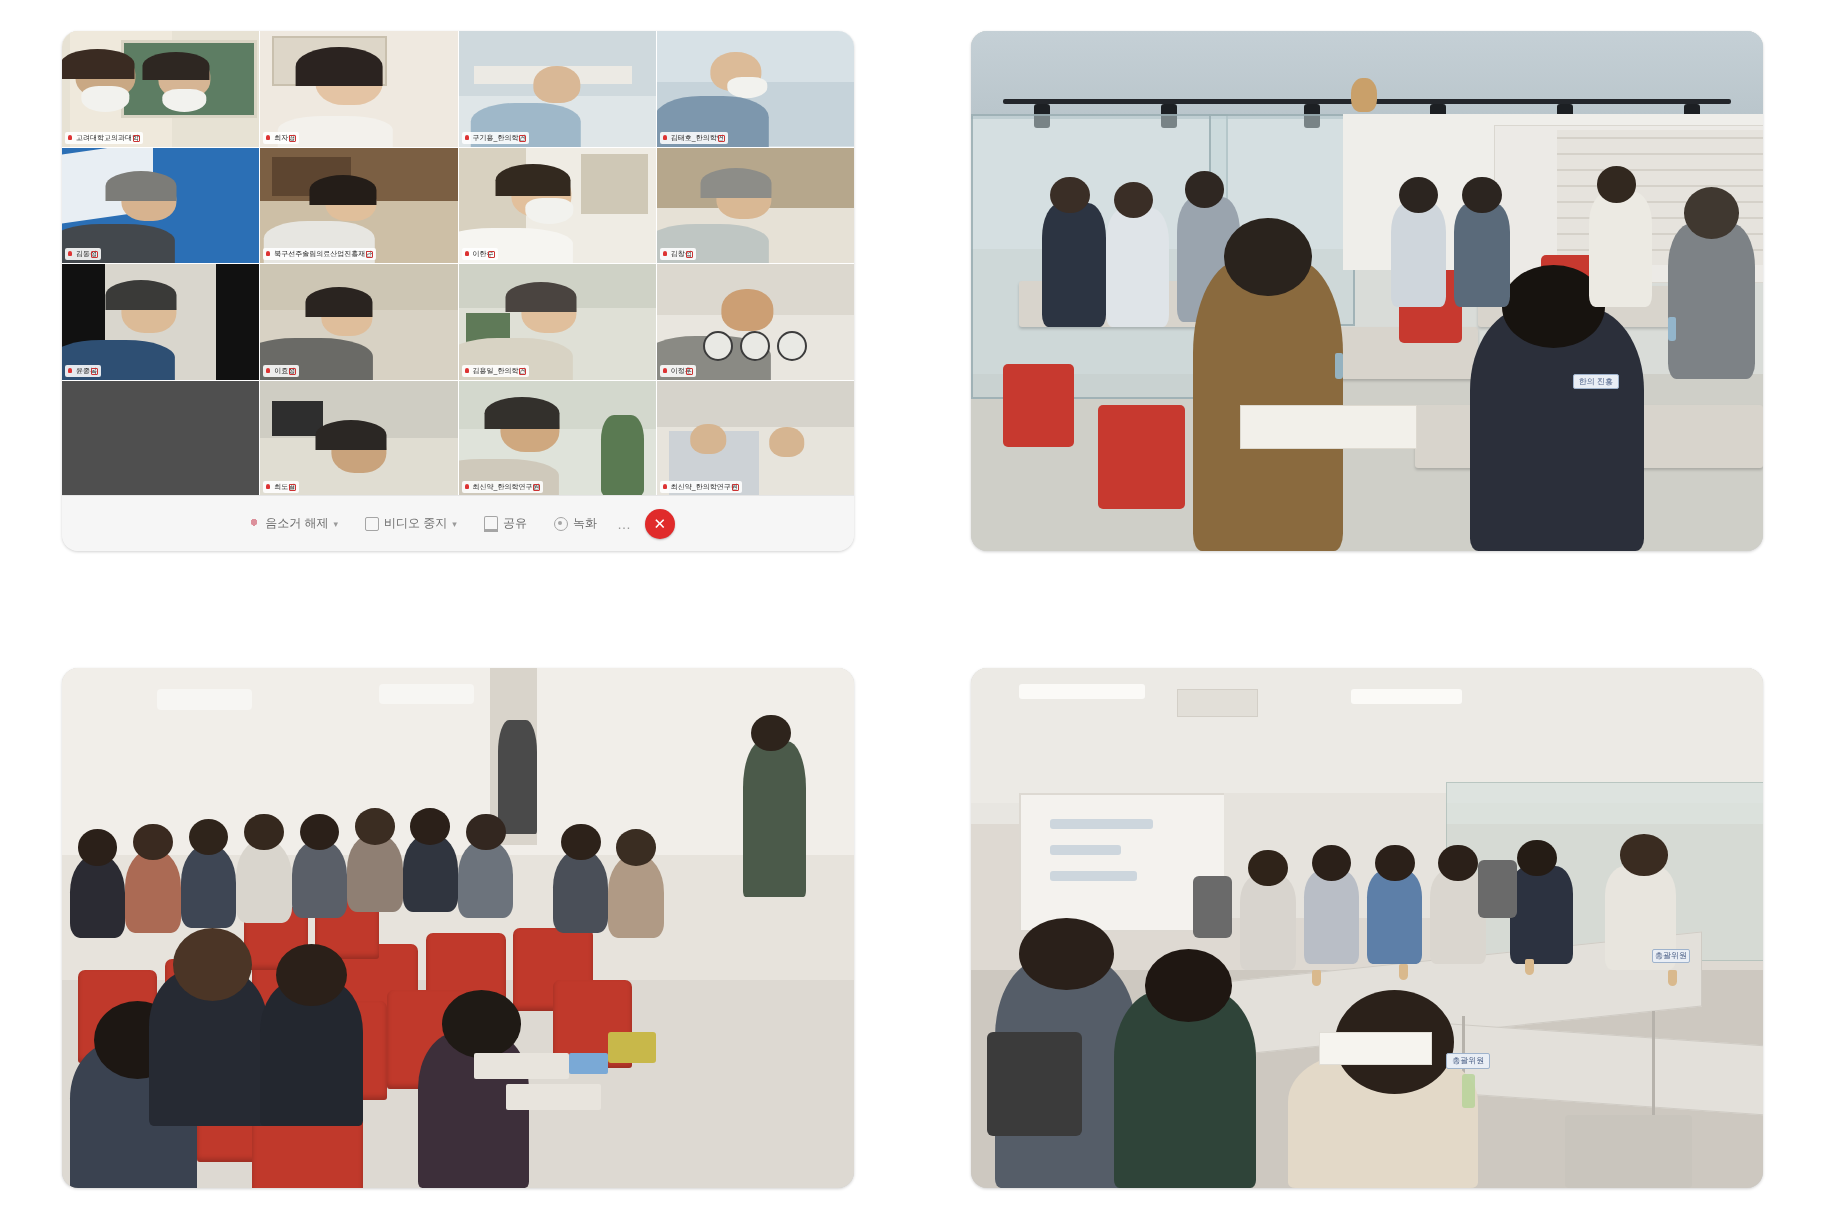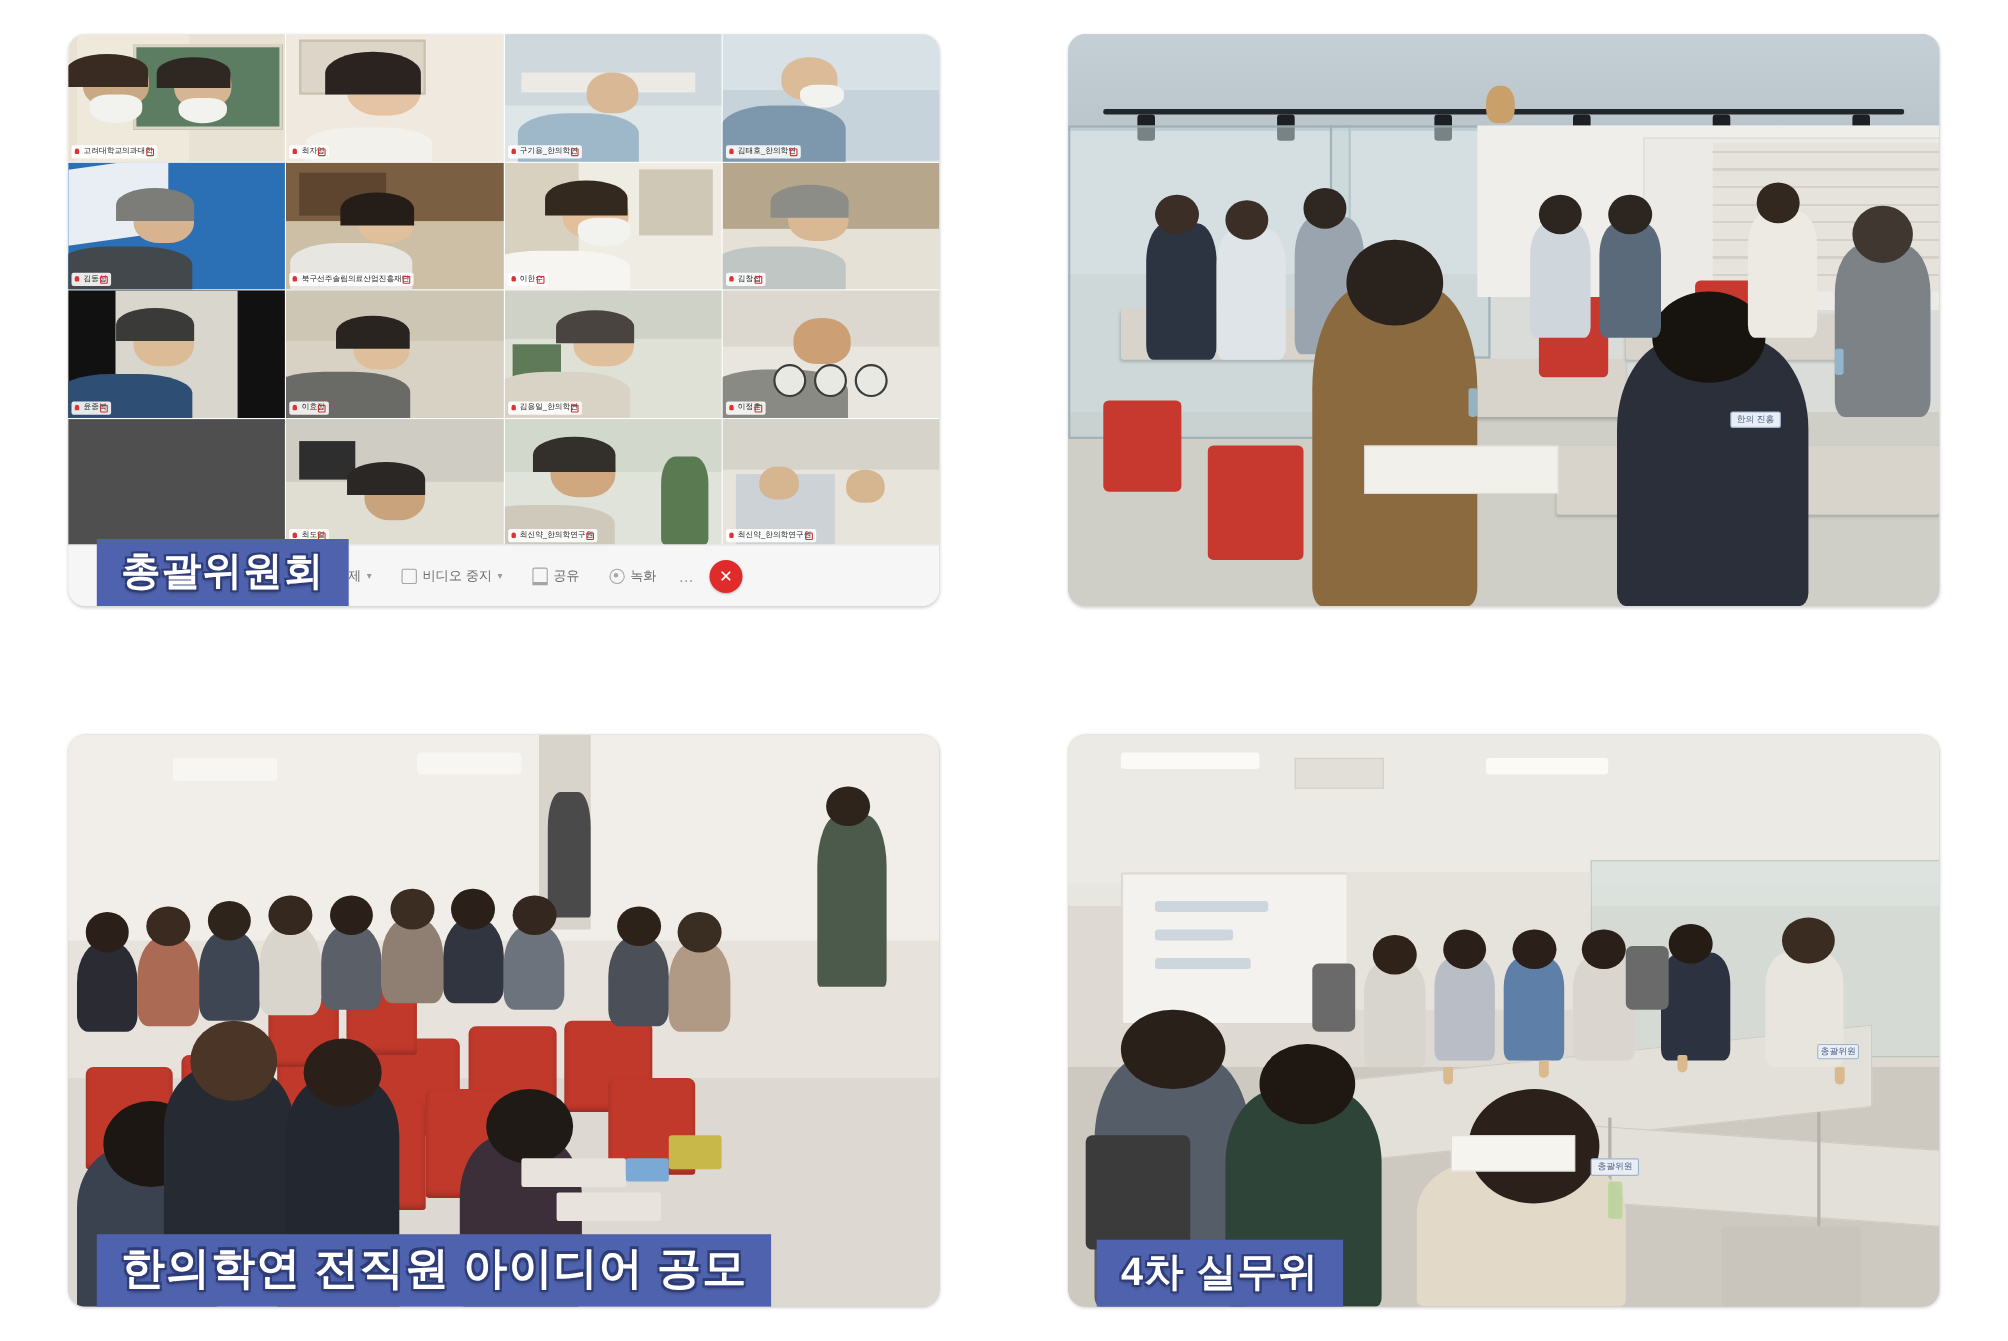--- a/index.html
+++ b/index.html
@@ -318,21 +318,20 @@
           <span>공유</span>
         </div>
         <div class="zbtn">
           <span class="zico rec"></span>
           <span>녹화</span>
         </div>
         <div class="zmore">…</div>
         <div class="zclose">✕</div>
       </div>
     </div>
-    <div class="badge">총괄위원회</div>
   </div>
 
   <div class="cell" style="grid-column:3;grid-row:1;">
     <div class="scene c2">
       <div class="ceil"></div>
       <div class="rail" style="left:4%;top:13%;width:92%;"></div>
       <div class="spot" style="left:8%;top:14%;"></div>
       <div class="spot" style="left:24%;top:14%;"></div>
       <div class="spot" style="left:42%;top:14%;"></div>
       <div class="spot" style="left:58%;top:14%;"></div>
@@ -439,21 +438,20 @@
       <div class="aud" style="left:25%;top:60%;width:13%;height:28%;background:#23272f;border-radius:36% 36% 4% 4%;"></div>
       <div class="ahead" style="left:27%;top:53%;width:9%;height:12%;background:#2b2019;"></div>
       <div class="aud" style="left:45%;top:70%;width:14%;height:30%;background:#3d2f3a;border-radius:36% 36% 4% 4%;"></div>
       <div class="ahead" style="left:48%;top:62%;width:10%;height:13%;background:#1f1a15;"></div>
 
       <div class="dsk" style="left:52%;top:74%;width:12%;height:5%;"></div>
       <div class="dsk" style="left:56%;top:80%;width:12%;height:5%;"></div>
       <div style="position:absolute;left:64%;top:74%;width:5%;height:4%;background:#7aa9d6;border-radius:2px;"></div>
       <div style="position:absolute;left:69%;top:70%;width:6%;height:6%;background:#c8b84a;border-radius:3px;"></div>
     </div>
-    <div class="badge big">한의학연 전직원 아이디어 공모</div>
   </div>
 
   <div class="cell" style="grid-column:3;grid-row:3;">
     <div class="scene c4">
       <div style="position:absolute;left:0;top:0;width:100%;height:26%;background:#eceae5;"></div>
       <div style="position:absolute;left:6%;top:3%;width:16%;height:3%;background:#fbfaf7;border-radius:3px;"></div>
       <div style="position:absolute;left:48%;top:4%;width:14%;height:3%;background:#fbfaf7;border-radius:3px;"></div>
       <div style="position:absolute;left:26%;top:4%;width:10%;height:5%;background:#e2dfd8;border:1px solid #d3cfc7;"></div>
 
       <div class="whitebd" style="left:6%;top:24%;width:26%;height:26%;"></div>
@@ -496,16 +494,15 @@
 
       <div class="cup" style="left:43%;top:58%;width:9px;height:16px;"></div>
       <div class="cup" style="left:54%;top:57%;width:9px;height:16px;"></div>
       <div class="cup" style="left:70%;top:56%;width:9px;height:16px;"></div>
       <div class="cup" style="left:88%;top:58%;width:9px;height:16px;"></div>
       <div style="position:absolute;left:62%;top:78%;width:13px;height:34px;background:rgba(180,210,150,.8);border-radius:3px;"></div>
       <div class="nameplate" style="left:60%;top:74%;width:42px;height:14px;">총괄위원</div>
       <div class="nameplate" style="left:86%;top:54%;width:36px;height:12px;">총괄위원</div>
       <div style="position:absolute;left:44%;top:70%;width:14%;height:6%;background:#f6f4ef;border:1px solid #e0ddd6;"></div>
     </div>
-    <div class="badge">4차 실무위</div>
   </div>
 
 </div>
 
 </body></html>

